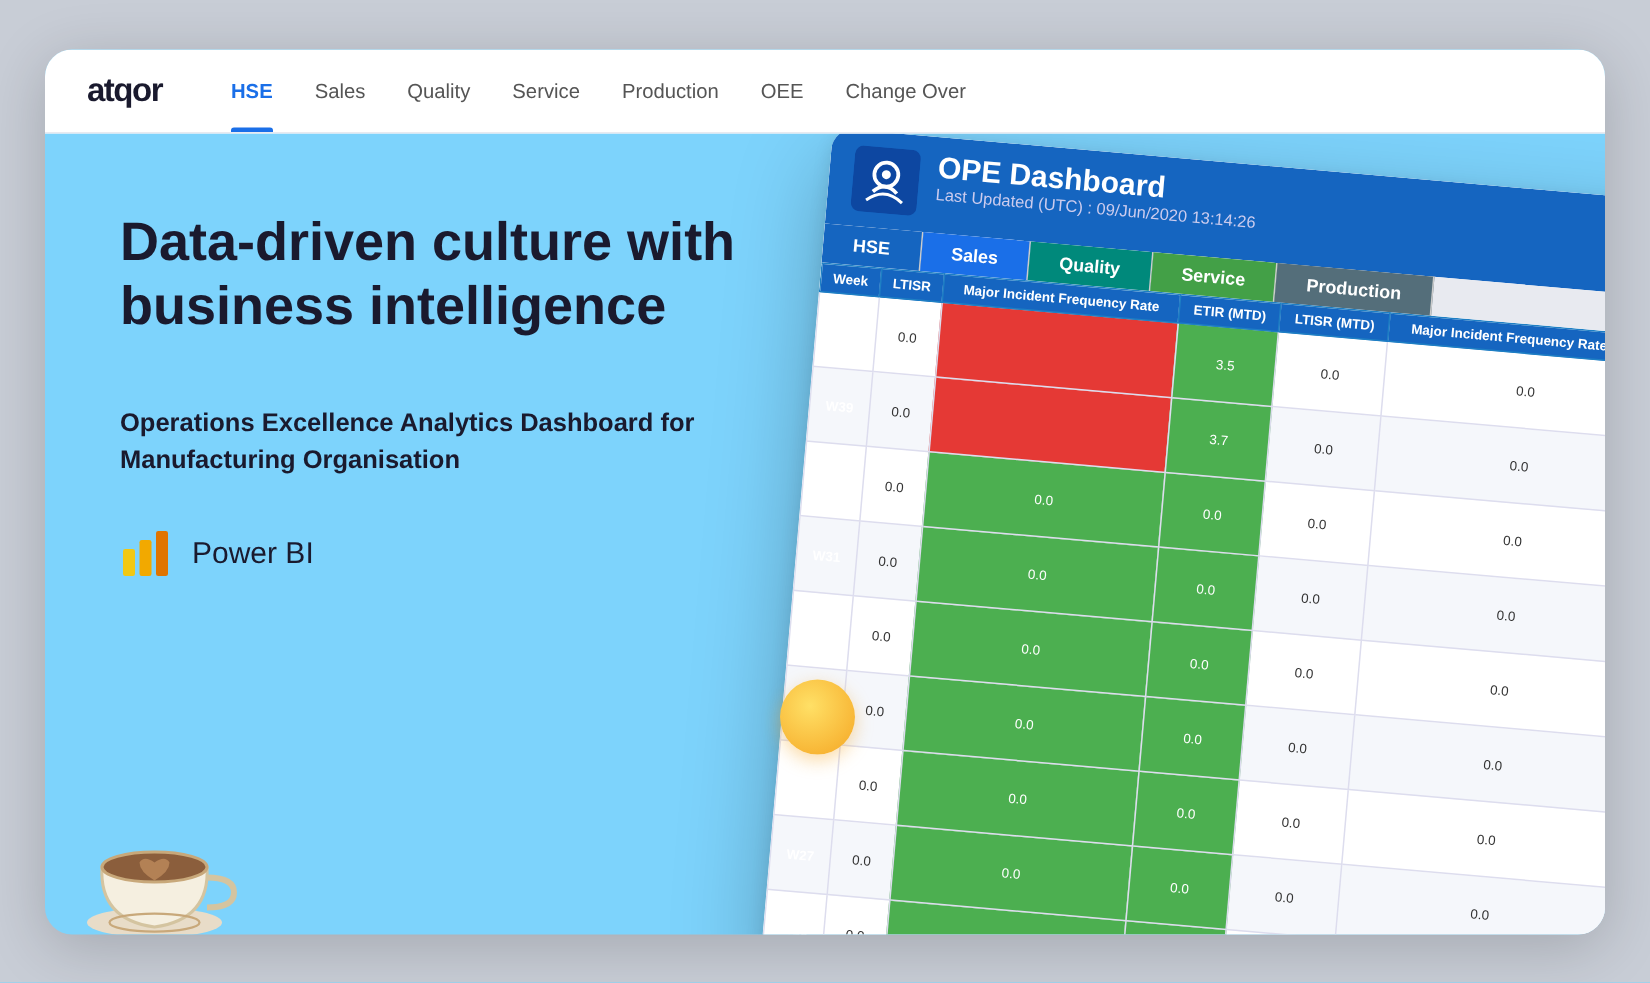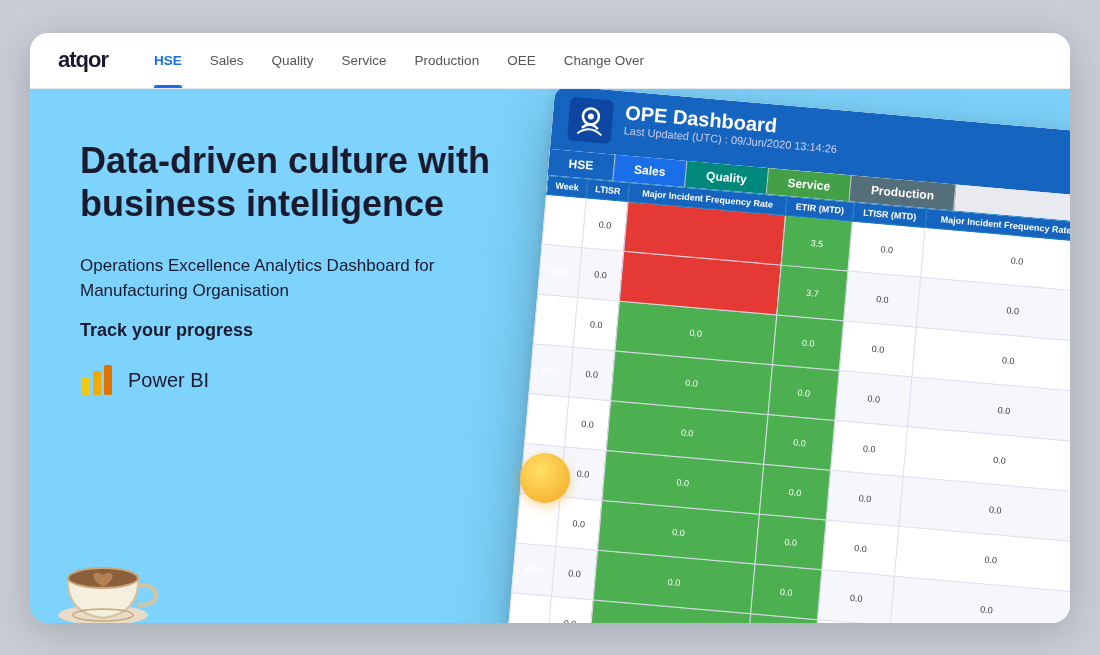--- a/index.html
+++ b/index.html
@@ -80,31 +80,32 @@
       overflow: hidden;
     }
     
     .left-panel {
       width: 520px;
       padding: 50px 50px 40px 50px;
       display: flex;
       flex-direction: column;
       justify-content: flex-start;
       z-index: 2;
+      gap: 16px;
     }
     .hero-title {
       font-size: 36px;
       font-weight: 700;
       color: #1a1a2e;
       line-height: 1.2;
       margin-bottom: 28px;
     }
     .subtitle {
       font-size: 17px;
-      font-weight: 400;
+      font-weight: 700;
       color: #1a1a2e;
       line-height: 1.5;
       margin-bottom: 16px;
     }
     .description {
       font-size: 13.5px;
       color: #555;
       line-height: 1.6;
       margin-bottom: 32px;
       max-width: 360px;
@@ -268,21 +269,20 @@
       <li class="nav-item">OEE</li>
       <li class="nav-item">Change Over</li>
     </ul>
   </nav>
 
   <div class="main-content">
 
     <div class="left-panel">
       <h1 class="hero-title">Data-driven culture with business intelligence</h1>
       <p class="subtitle">Operations Excellence Analytics Dashboard for Manufacturing Organisation</p>
-      <div class="track-label">Track your progress</div>
       <div class="powerbi-row">
 
         <svg class="powerbi-icon" viewBox="0 0 36 36" fill="none" xmlns="http://www.w3.org/2000/svg">
           <rect x="2" y="14" width="8" height="18" rx="1.5" fill="#f2c811"></rect>
           <rect x="13" y="8" width="8" height="24" rx="1.5" fill="#f2a900"></rect>
           <rect x="24" y="2" width="8" height="30" rx="1.5" fill="#e07400"></rect>
         </svg>
         <span class="powerbi-label">Power BI</span>
       </div>
     </div>

